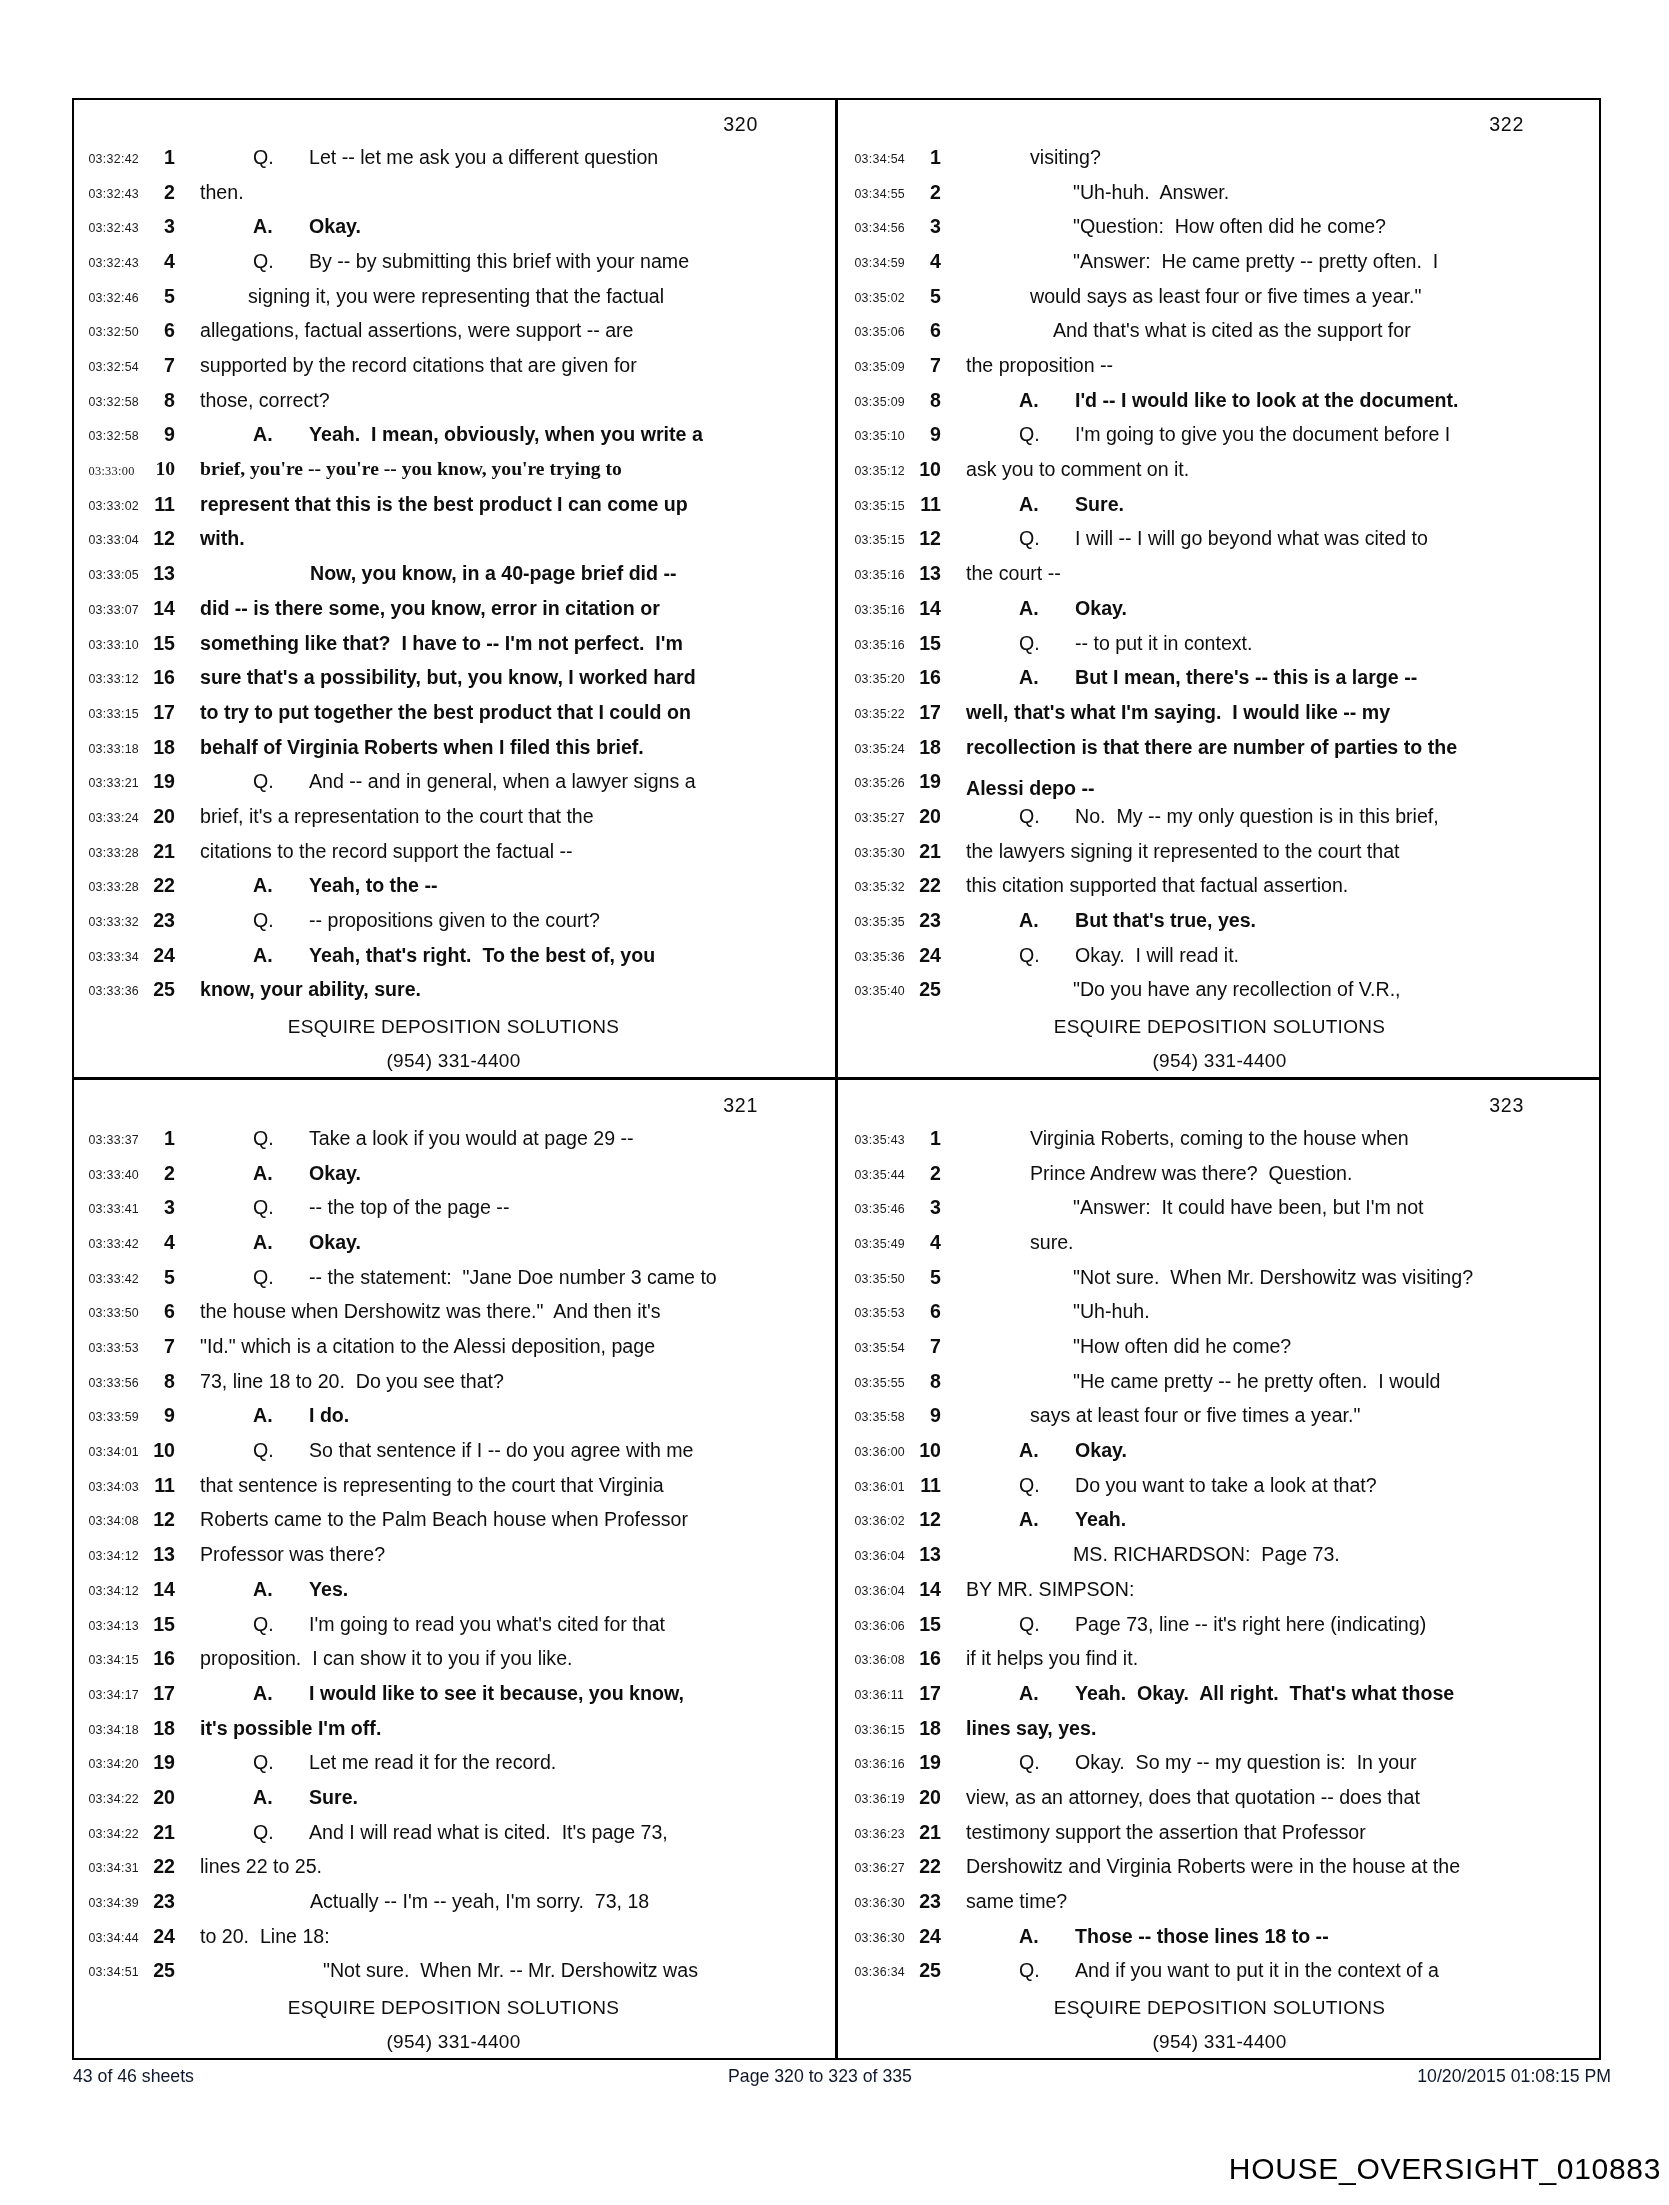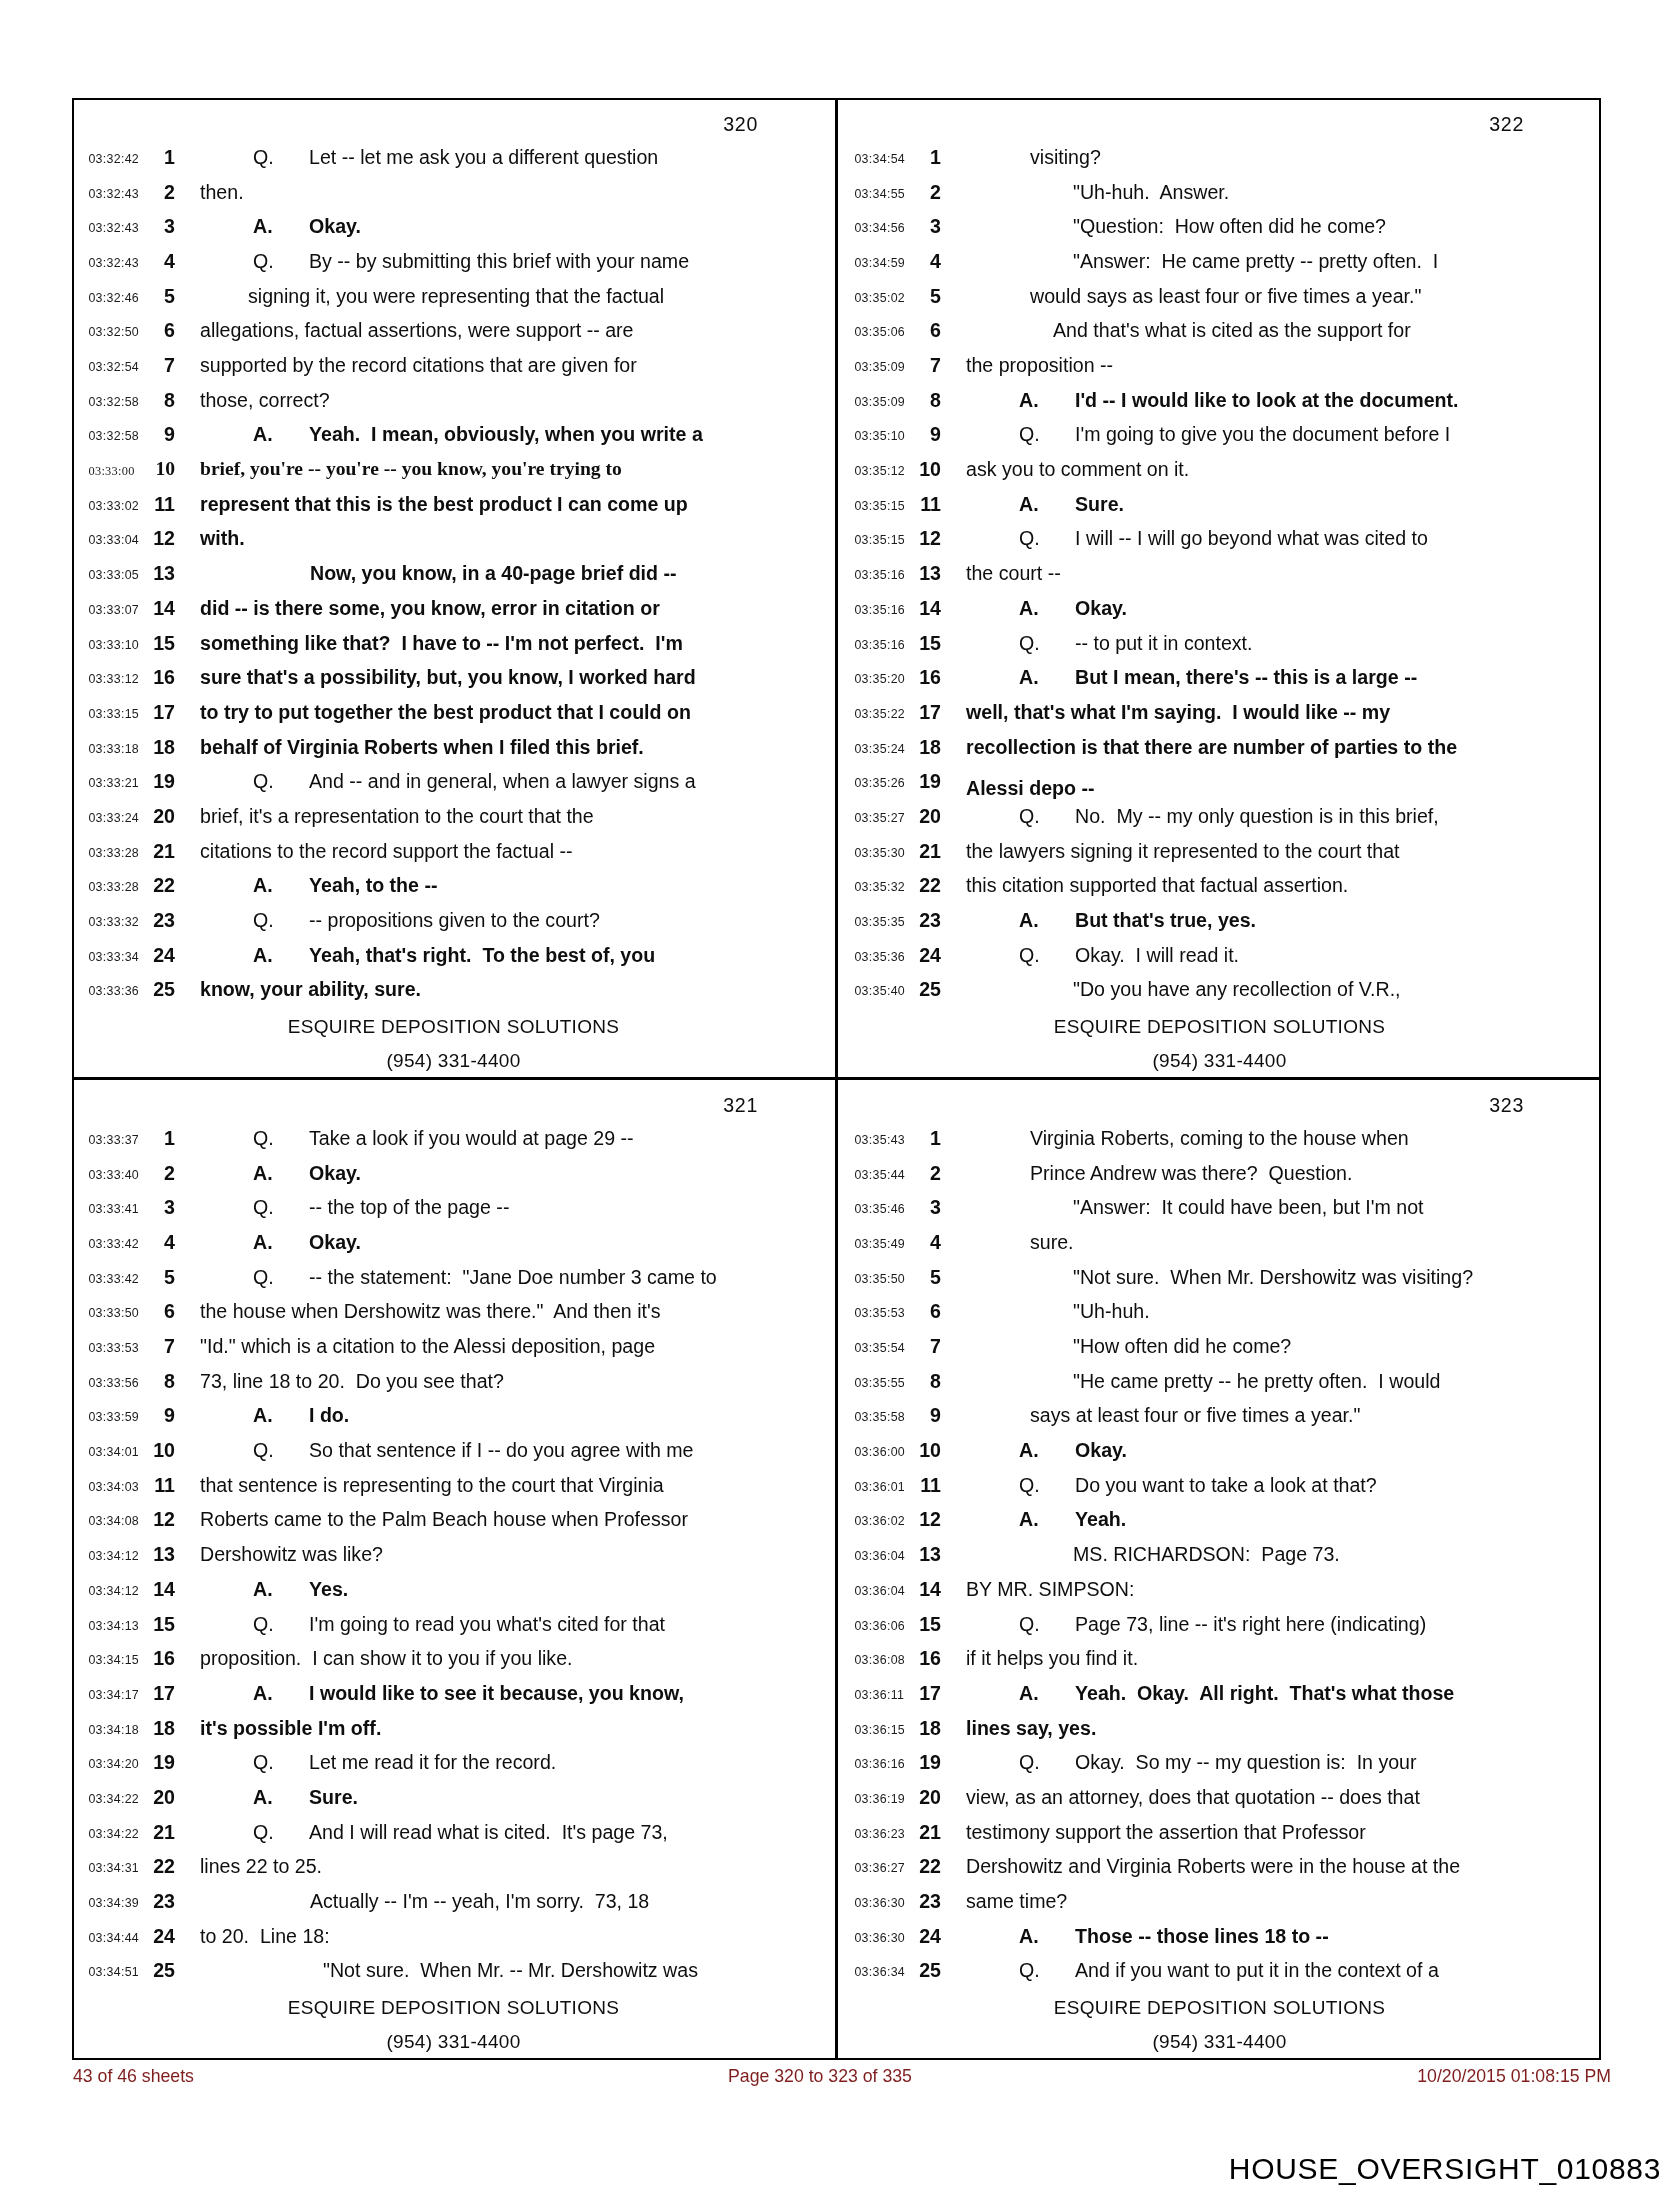--- a/index.html
+++ b/index.html
@@ -19,21 +19,21 @@
   .rows{position:absolute;left:0;top:0;right:0;bottom:0;}
   .row{position:absolute;left:0;width:100%;height:29px;}
   .ts{position:absolute;left:14.4px;top:5.9px;font-size:12.4px;color:#1c1c1c;letter-spacing:0.3px;white-space:pre;}
   .ln{position:absolute;left:39px;top:0;width:62px;text-align:right;font-weight:bold;font-size:19.6px;}
   .tx{position:absolute;top:0;font-size:19.6px;white-space:pre;}
   .tx.b{font-weight:bold;}
   .mk{display:inline-block;width:56px;}
   .vendor{position:absolute;left:0;width:100%;text-align:center;font-size:19px;letter-spacing:0.3px;}
   .v1{top:916px;}
   .v2{top:950px;}
-  .sheetfoot{position:absolute;font-size:17.7px;color:#7f1d1d;white-space:pre;}
+  .sheetfoot{position:absolute;font-size:17.7px;color:#0f172a;white-space:pre;}
   .f-left{left:73px;top:2066px;}
   .f-center{left:728px;top:2066px;}
   .f-right{right:58px;top:2066px;}
   .watermark{
     position:absolute;right:7.9px;top:2152px;font-size:30px;letter-spacing:0.7px;
     color:#000;font-family:"Liberation Sans",sans-serif;white-space:pre;
   }
 </style>
 </head>
 <body>
@@ -367,21 +367,21 @@
           <span class="tx" style="left: 126px;">that sentence is representing to the court that Virginia</span>
         </div>
         <div class="row" style="top: 427px;">
           <span class="ts">03:34:08</span>
           <span class="ln">12</span>
           <span class="tx" style="left: 126px;">Roberts came to the Palm Beach house when Professor</span>
         </div>
         <div class="row" style="top: 462px;">
           <span class="ts">03:34:12</span>
           <span class="ln">13</span>
-          <span class="tx" style="left: 126px;">Dershowitz was like?</span>
+          <span class="tx" style="left: 126px;">Professor was there?</span>
         </div>
         <div class="row" style="top: 497px;">
           <span class="ts">03:34:12</span>
           <span class="ln">14</span>
           <span class="tx b" style="left: 179px;"><span class="mk">A.</span>Yes.</span>
         </div>
         <div class="row" style="top: 532px;">
           <span class="ts">03:34:13</span>
           <span class="ln">15</span>
           <span class="tx" style="left: 179px;"><span class="mk">Q.</span>I'm going to read you what's cited for that</span>

